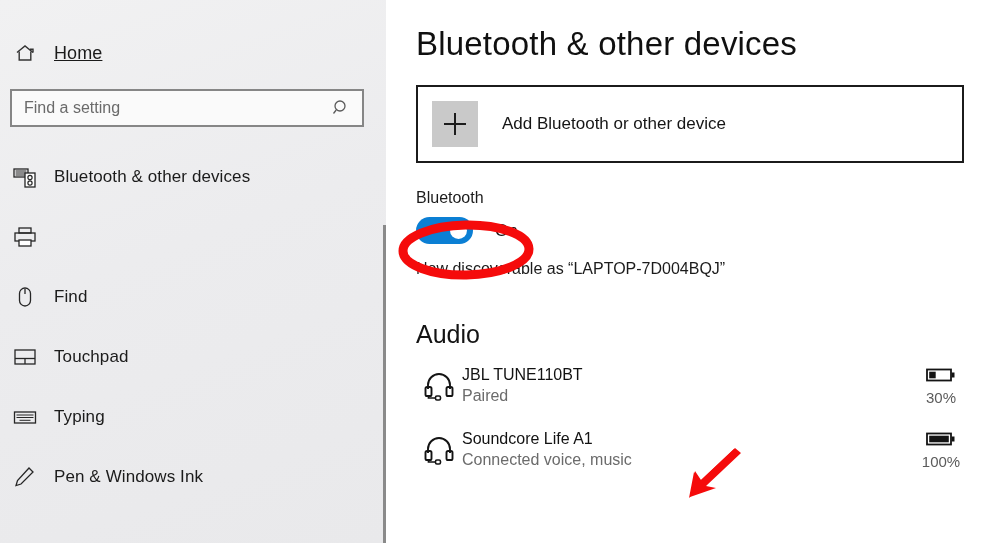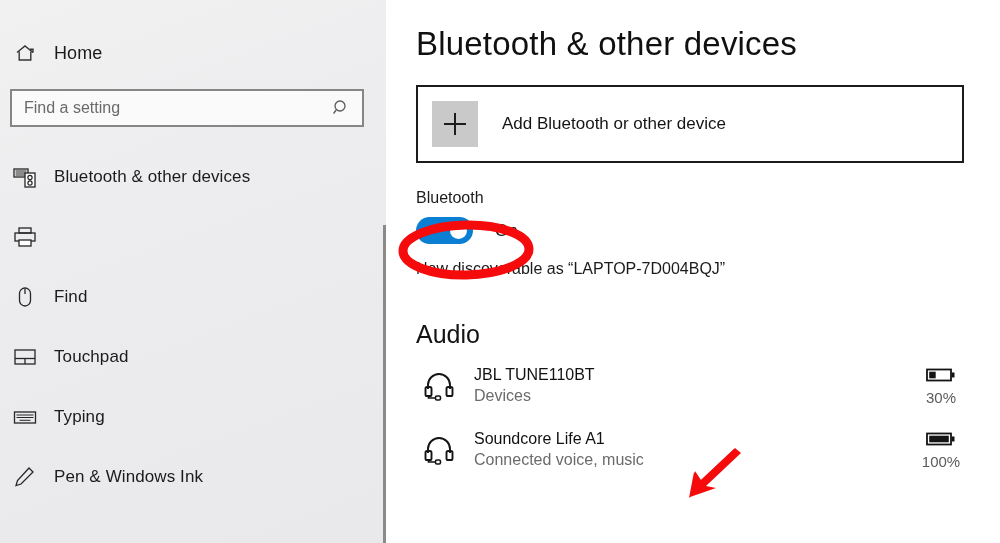--- a/index.html
+++ b/index.html
@@ -18,21 +18,21 @@
     background: linear-gradient(160deg, #f1f1f2 0%, #ececee 45%, #e9e9eb 100%);
     flex: 0 0 386px;
   }
   .home-row {
     display: flex; align-items: center;
     margin-top: 37px; margin-left: 10px;
     height: 32px;
   }
   .home-icon { width: 30px; display: flex; justify-content: center; align-items: center; }
   .home-label {
-    font-size: 18px; color: #1b1b1b; margin-left: 14px; letter-spacing: .1px;
+    font-size: 18px; color: #1b1b1b; margin-left: 14px; letter-spacing: .1px; text-decoration: underline;
   }
   .search-wrap {
     margin: 20px 0 0 10px;
     width: 354px; height: 38px;
     background: #fafafa;
     border: 2px solid #868686;
     display: flex; align-items: center;
     position: relative;
   }
   .search-input {
@@ -116,21 +116,21 @@
   .discoverable { margin-top: 16px; font-size: 16px; color: #1b1b1b; }
 
   .audio-title { margin-top: 42px; font-size: 25px; color: #131313; }
 
   .device-row {
     display: flex; align-items: center;
     width: 560px; height: 54px; margin-top: 10px;
     cursor: default;
   }
   .device-icon { width: 46px; display: flex; justify-content: center; align-items: center; }
-  .device-text { margin-left: 12px; flex: 1 1 auto; }
+  .device-text { margin-left: 0; flex: 1 1 auto; }
   .device-name { font-size: 16px; color: #121212; line-height: 20px; }
   .device-status { font-size: 16px; color: #6b6b6b; line-height: 22px; }
   .device-battery { width: 70px; text-align: center; }
   .battery-pct { font-size: 15px; color: #5b5b5b; margin-top: 2px; }
 
   
   .anno { position: absolute; pointer-events: none; }
   .anno-ellipse { left: 396px; top: 219px; }
   .anno-arrow { left: 678px; top: 448px; }
 </style>
@@ -265,21 +265,21 @@
         <svg width="34" height="32" viewBox="0 0 34 32">
           <path d="M6 19 V15 A11 11 0 0 1 28 15 V19" fill="none" stroke="#141414" stroke-width="1.9"></path>
           <rect x="3.5" y="17" width="6" height="9" rx="1.6" fill="none" stroke="#141414" stroke-width="1.9"></rect>
           <rect x="24.5" y="17" width="6" height="9" rx="1.6" fill="none" stroke="#141414" stroke-width="1.9"></rect>
           <path d="M6.5 26 V28 H14" fill="none" stroke="#141414" stroke-width="1.7"></path>
           <rect x="13.5" y="26" width="5" height="4" rx="1.4" fill="none" stroke="#141414" stroke-width="1.6"></rect>
         </svg>
       </span>
       <span class="device-text">
         <span class="device-name" style="display:block">JBL TUNE110BT</span>
-        <span class="device-status" style="display:block">Devices</span>
+        <span class="device-status" style="display:block">Paired</span>
       </span>
       <span class="device-battery">
         <svg width="30" height="16" viewBox="0 0 30 16">
           <rect x="1" y="2.5" width="24" height="11" fill="none" stroke="#141414" stroke-width="1.8"></rect>
           <rect x="25.5" y="5.5" width="3" height="5" fill="#141414"></rect>
           <rect x="3.2" y="4.7" width="6.5" height="6.6" fill="#141414"></rect>
         </svg>
         <div class="battery-pct">30%</div>
       </span>
     </div>

